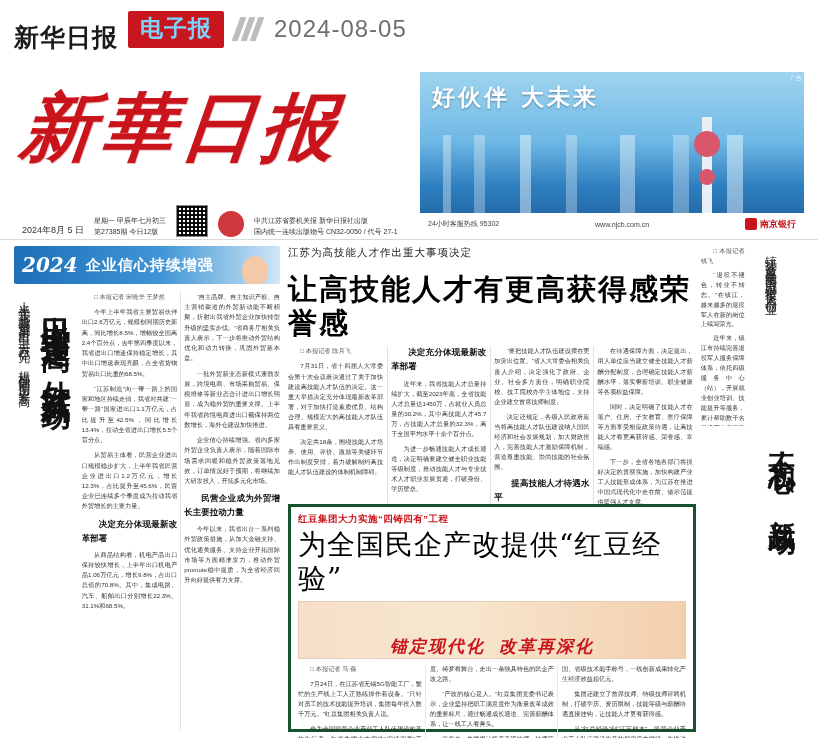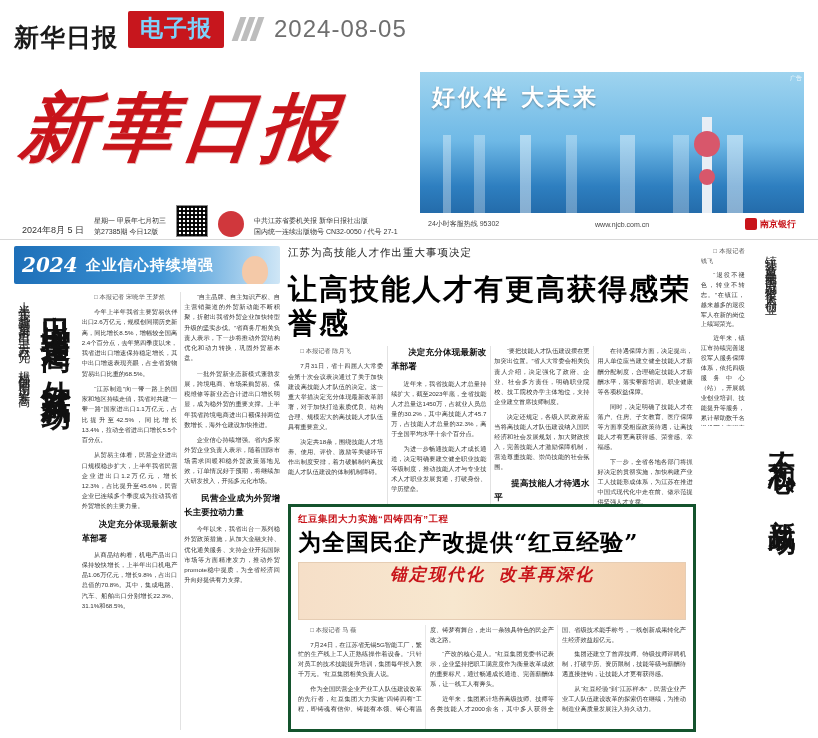--- a/index.html
+++ b/index.html
@@ -338,32 +338,32 @@
   }
   .redbox-kicker {
     font-size: 9.5px;
     color: #c8141a;
     font-weight: bold;
     letter-spacing: .5px;
     margin-bottom: 2px;
   }
   .redbox-head {
     font-family: "DejaVu Serif", serif;
-    font-size: 23px;
-    font-weight: bold;
+    font-size: 28px;
+    font-weight: normal;
     color: #000;
     letter-spacing: 1px;
     line-height: 1.2;
     margin-bottom: 6px;
   }
   .redbox-img {
     height: 56px;
     background: linear-gradient(90deg,#f6dfc8 0%, #f7e7cf 40%, #f3cfae 100%);
     display: flex;
-    align-items: flex-start;
+    align-items: flex-end;
     justify-content: center;
     gap: 14px;
     border: 1px solid #e6cdb4;
     margin-bottom: 5px;
   }
   .redbox-img span {
     font-family: "DejaVu Serif", serif;
     font-size: 17px;
     font-weight: bold;
     color: #c8141a;

